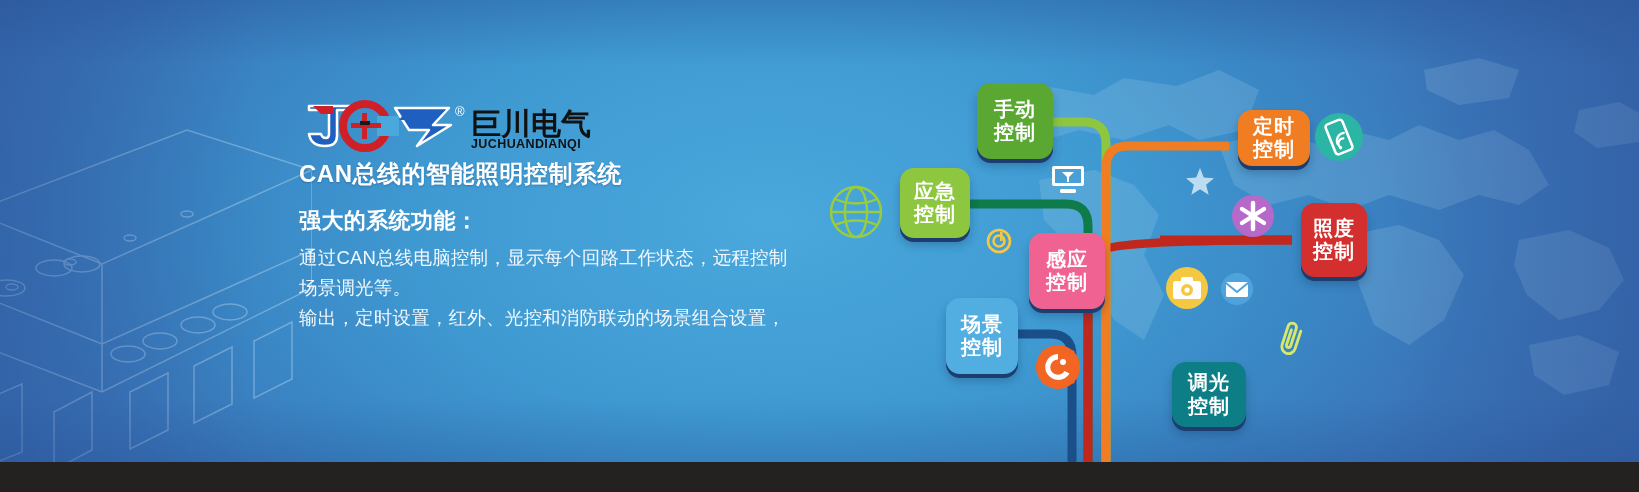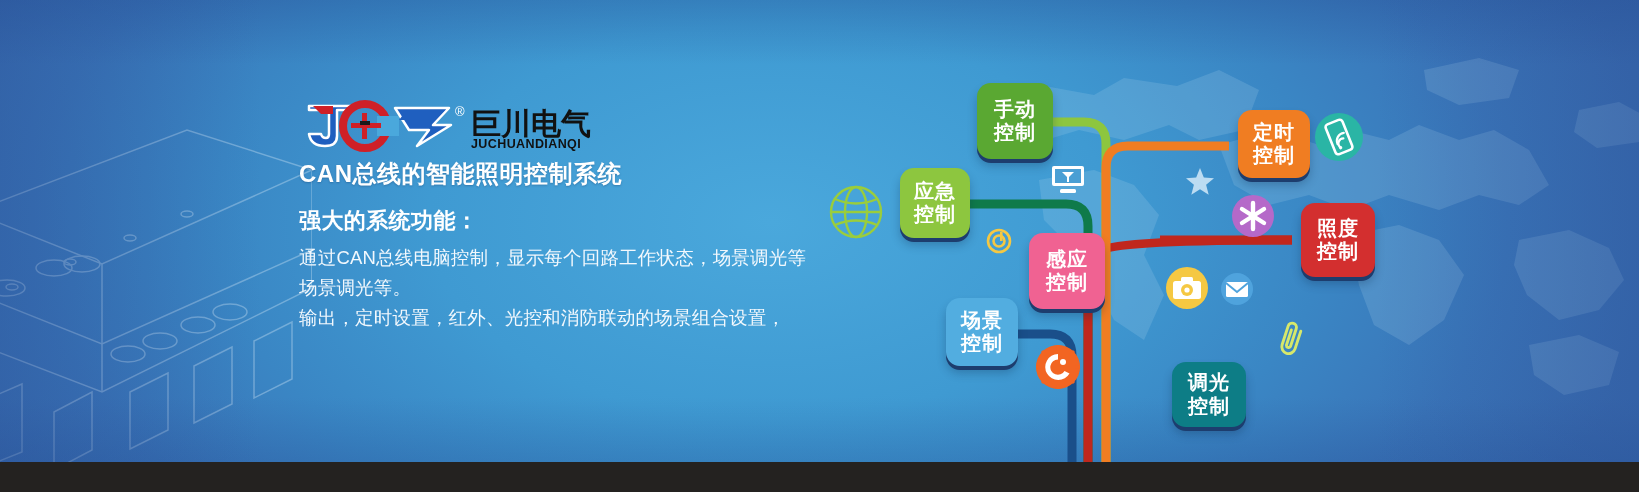--- a/index.html
+++ b/index.html
@@ -195,29 +195,29 @@
         <span>控制</span>
       </div>
       <div class="badge" style="left: 891px; top: 168px; width: 70px; height: 70px; background: rgb(141, 198, 63); box-shadow: rgb(29, 61, 110) 0px 4px 0px, rgba(10, 35, 70, 0.28) 0px 7px 10px;">
         <span>应急</span>
         <span>控制</span>
       </div>
       <div class="badge" style="left: 1020px; top: 233px; width: 76px; height: 76px; background: rgb(240, 98, 146); box-shadow: rgb(29, 61, 110) 0px 4px 0px, rgba(10, 35, 70, 0.28) 0px 7px 10px;">
         <span>感应</span>
         <span>控制</span>
       </div>
-      <div class="badge" style="left: 937px; top: 298px; width: 72px; height: 68px; background: rgb(82, 173, 224); box-shadow: rgb(29, 61, 110) 0px 4px 0px, rgba(10, 35, 70, 0.28) 0px 7px 10px;">
+      <div class="badge" style="left: 937px; top: 298px; width: 72px; height: 76px; background: rgb(82, 173, 224); box-shadow: rgb(29, 61, 110) 0px 4px 0px, rgba(10, 35, 70, 0.28) 0px 7px 10px;">
         <span>场景</span>
         <span>控制</span>
       </div>
-      <div class="badge" style="left: 1229px; top: 110px; width: 72px; height: 68px; background: rgb(240, 125, 34); box-shadow: rgb(29, 61, 110) 0px 4px 0px, rgba(10, 35, 70, 0.28) 0px 7px 10px;">
+      <div class="badge" style="left: 1229px; top: 110px; width: 72px; height: 56px; background: rgb(240, 125, 34); box-shadow: rgb(29, 61, 110) 0px 4px 0px, rgba(10, 35, 70, 0.28) 0px 7px 10px;">
         <span>定时</span>
         <span>控制</span>
       </div>
-      <div class="badge" style="left: 1292px; top: 203px; width: 74px; height: 74px; background: rgb(211, 47, 47); box-shadow: rgb(29, 61, 110) 0px 4px 0px, rgba(10, 35, 70, 0.28) 0px 7px 10px;">
+      <div class="badge" style="left: 1292px; top: 203px; width: 66px; height: 74px; background: rgb(211, 47, 47); box-shadow: rgb(29, 61, 110) 0px 4px 0px, rgba(10, 35, 70, 0.28) 0px 7px 10px;">
         <span>照度</span>
         <span>控制</span>
       </div>
       <div class="badge" style="left: 1163px; top: 362px; width: 74px; height: 65px; background: rgb(13, 125, 134); box-shadow: rgb(29, 61, 110) 0px 4px 0px, rgba(10, 35, 70, 0.28) 0px 7px 10px;">
         <span>调光</span>
         <span>控制</span>
       </div>
     </div>
 
   <div class="ricon" style="left:1051px;top:165px;width:34px;height:30px;">
@@ -332,21 +332,21 @@
         </g>
 
         <text x="172" y="38" font-family="'Liberation Sans','DejaVu Sans',sans-serif" font-size="30" font-weight="bold" fill="#111">巨川电气</text>
         <text x="172" y="52" font-family="'Liberation Sans',sans-serif" font-size="12.5" font-weight="bold" letter-spacing="0.4" fill="#111">JUCHUANDIANQI</text>
       </svg>
     </div>
 
     <div class="headline">CAN总线的智能照明控制系统</div>
     <div class="subhead">强大的系统功能：</div>
     <div class="bodytext" id="body-host">
-        <div>通过CAN总线电脑控制，显示每个回路工作状态，场景调光等</div>
+        <div>通过CAN总线电脑控制，显示每个回路工作状态，远程控制</div>
         <div>场景调光等。</div>
         <div>输出，定时设置，红外、光控和消防联动的场景组合设置，</div>
       </div>
   </div>
 
 </div>
 
 <div id="bottombar"></div>
 
 </body></html>

